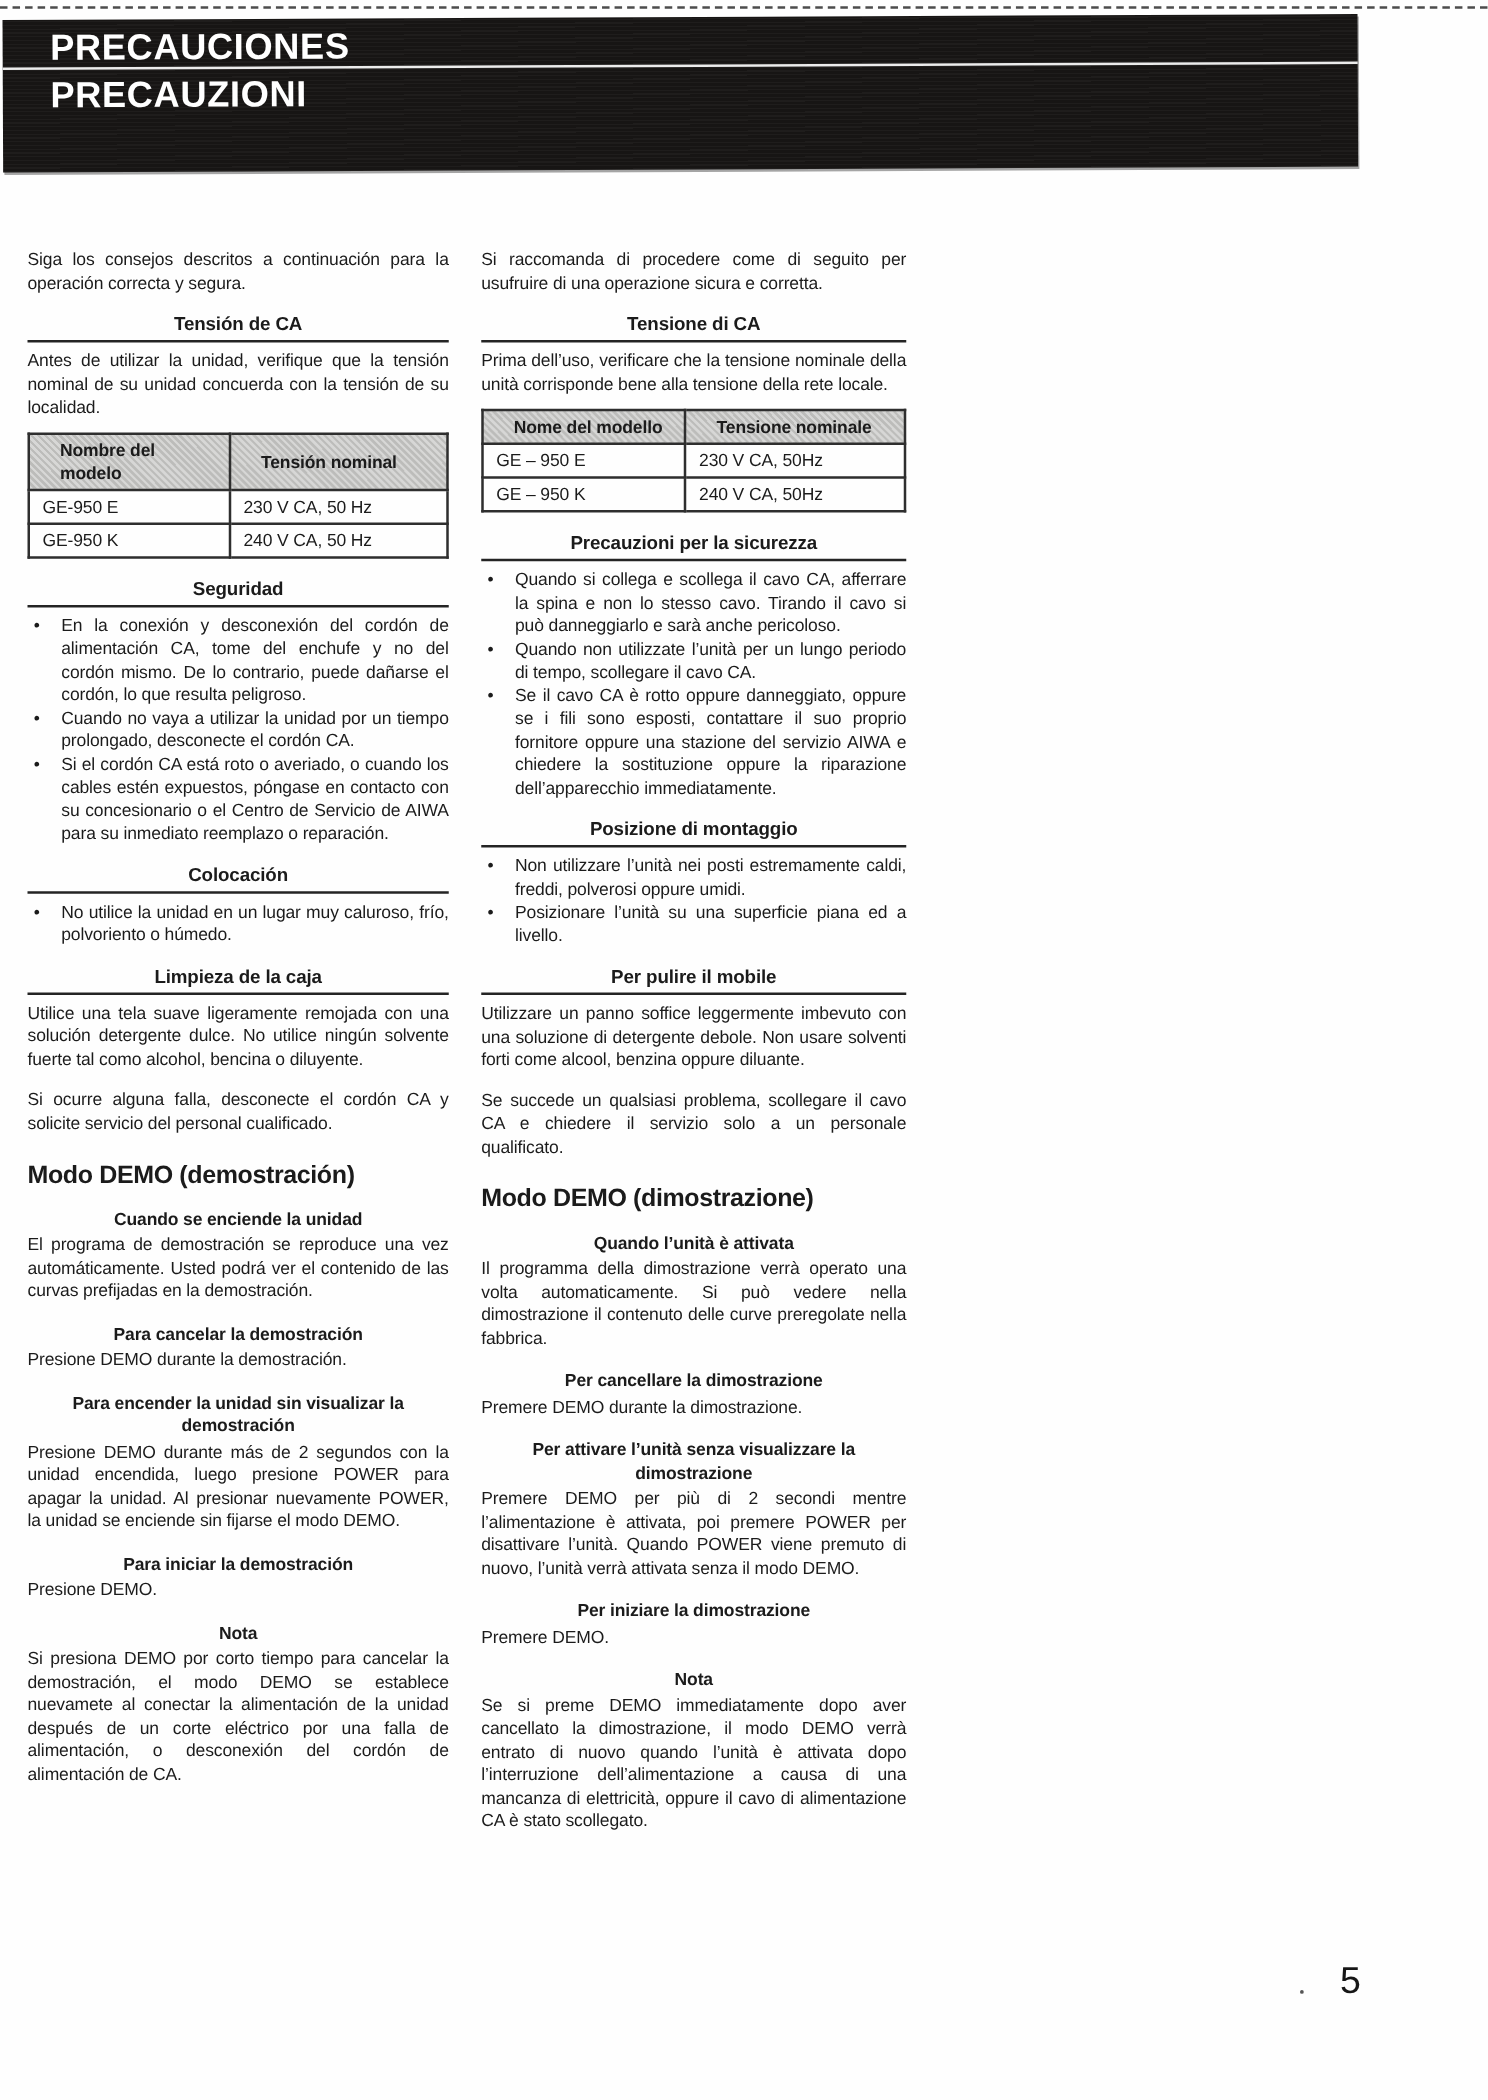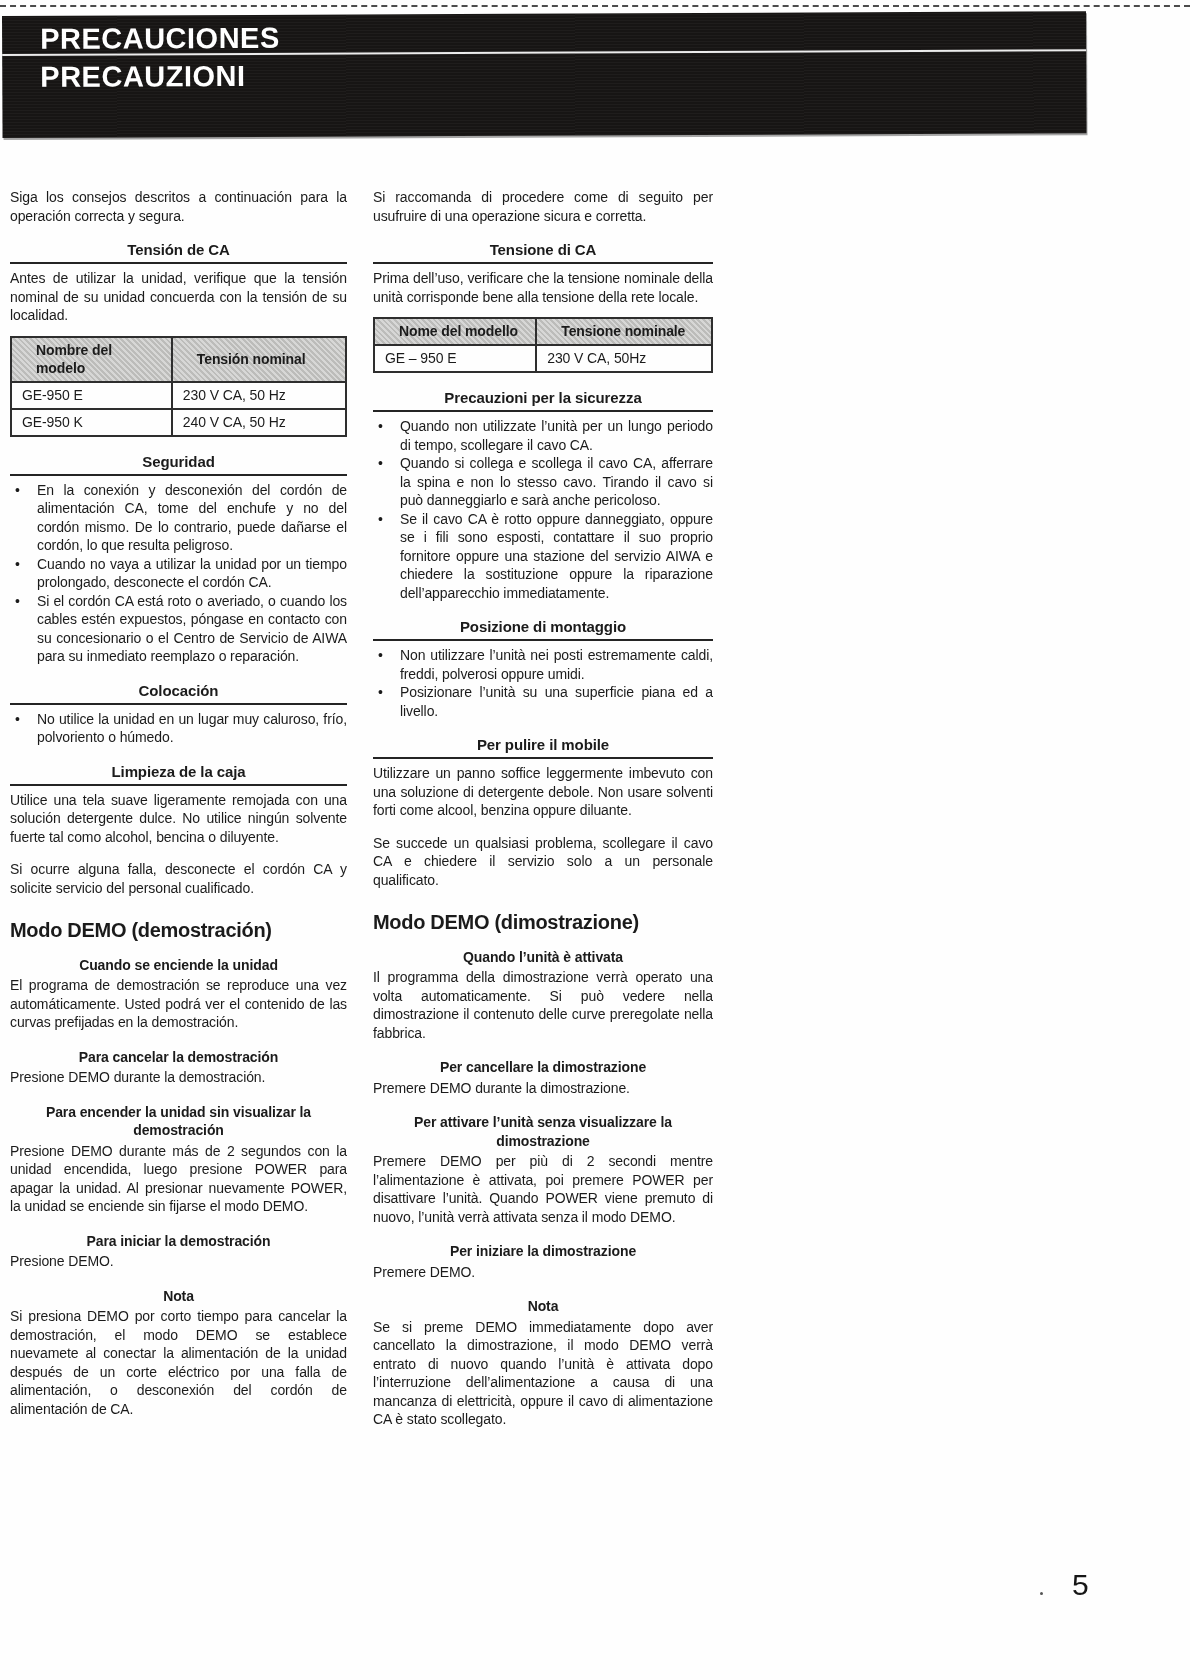--- a/index.html
+++ b/index.html
@@ -20,23 +20,24 @@
     background:#171514;
     background-image:repeating-linear-gradient(0deg, rgba(255,255,255,.035) 0 1px, transparent 1px 3px);
     transform:rotate(-0.25deg); transform-origin:left top;
     box-shadow:1px 2px 0 rgba(0,0,0,.35);
   }
   .banner-row { display:flex; align-items:center; padding-left:38px;
     color:#fff; font-weight:bold; font-size:29px; letter-spacing:.5px; }
   .banner-row1 { height:40px; border-bottom:2px solid #ececec; padding-top:8px; }
   .banner-row2 { height:40px; padding-top:2px; }
   .col {
-    position:absolute; top:188px;
+    position:absolute; top:198px;
     font-size:14px; line-height:18.5px; text-align:justify;
     letter-spacing:-0.1px;
+    margin-left:12px;
   }
   .col-es { left:10px;  width:337px; }
   .col-it { left:373px; width:340px; }
   .rule-h {
     font-size:15px; font-weight:bold; line-height:18px;
     border-bottom:2px solid #242424; padding-bottom:3px;
     margin:16px 0 5px; text-align:center;
   }
   p.body { margin:0; }
   p.extra { margin:14px 0 0; }
@@ -142,27 +143,31 @@
       <tr>
         <th style="width:48%">Nome del modello</th>
         <th>Tensione nominale</th>
       </tr>
     </thead>
     <tbody>
       <tr>
         <td>GE – 950 E</td>
         <td>230 V CA, 50Hz</td>
       </tr>
+      <tr>
+        <td>GE – 950 K</td>
+        <td>240 V CA, 50Hz</td>
+      </tr>
     </tbody>
   </table>
 
   <h3 class="rule-h">Precauzioni per la sicurezza</h3>
   <ul class="bullets">
+    <li>Quando si collega e scollega il cavo CA, afferrare la spina e non lo stesso cavo. Tirando il cavo si può danneggiarlo e sarà anche pericoloso.</li>
     <li>Quando non utilizzate l’unità per un lungo periodo di tempo, scollegare il cavo CA.</li>
-    <li>Quando si collega e scollega il cavo CA, afferrare la spina e non lo stesso cavo. Tirando il cavo si può danneggiarlo e sarà anche pericoloso.</li>
     <li>Se il cavo CA è rotto oppure danneggiato, oppure se i fili sono esposti, contattare il suo proprio fornitore oppure una stazione del servizio AIWA e chiedere la sostituzione oppure la riparazione dell’apparecchio immediatamente.</li>
   </ul>
 
   <h3 class="rule-h">Posizione di montaggio</h3>
   <ul class="bullets">
     <li>Non utilizzare l’unità nei posti estremamente caldi, freddi, polverosi oppure umidi.</li>
     <li>Posizionare l’unità su una superficie piana ed a livello.</li>
   </ul>
 
   <h3 class="rule-h">Per pulire il mobile</h3>

